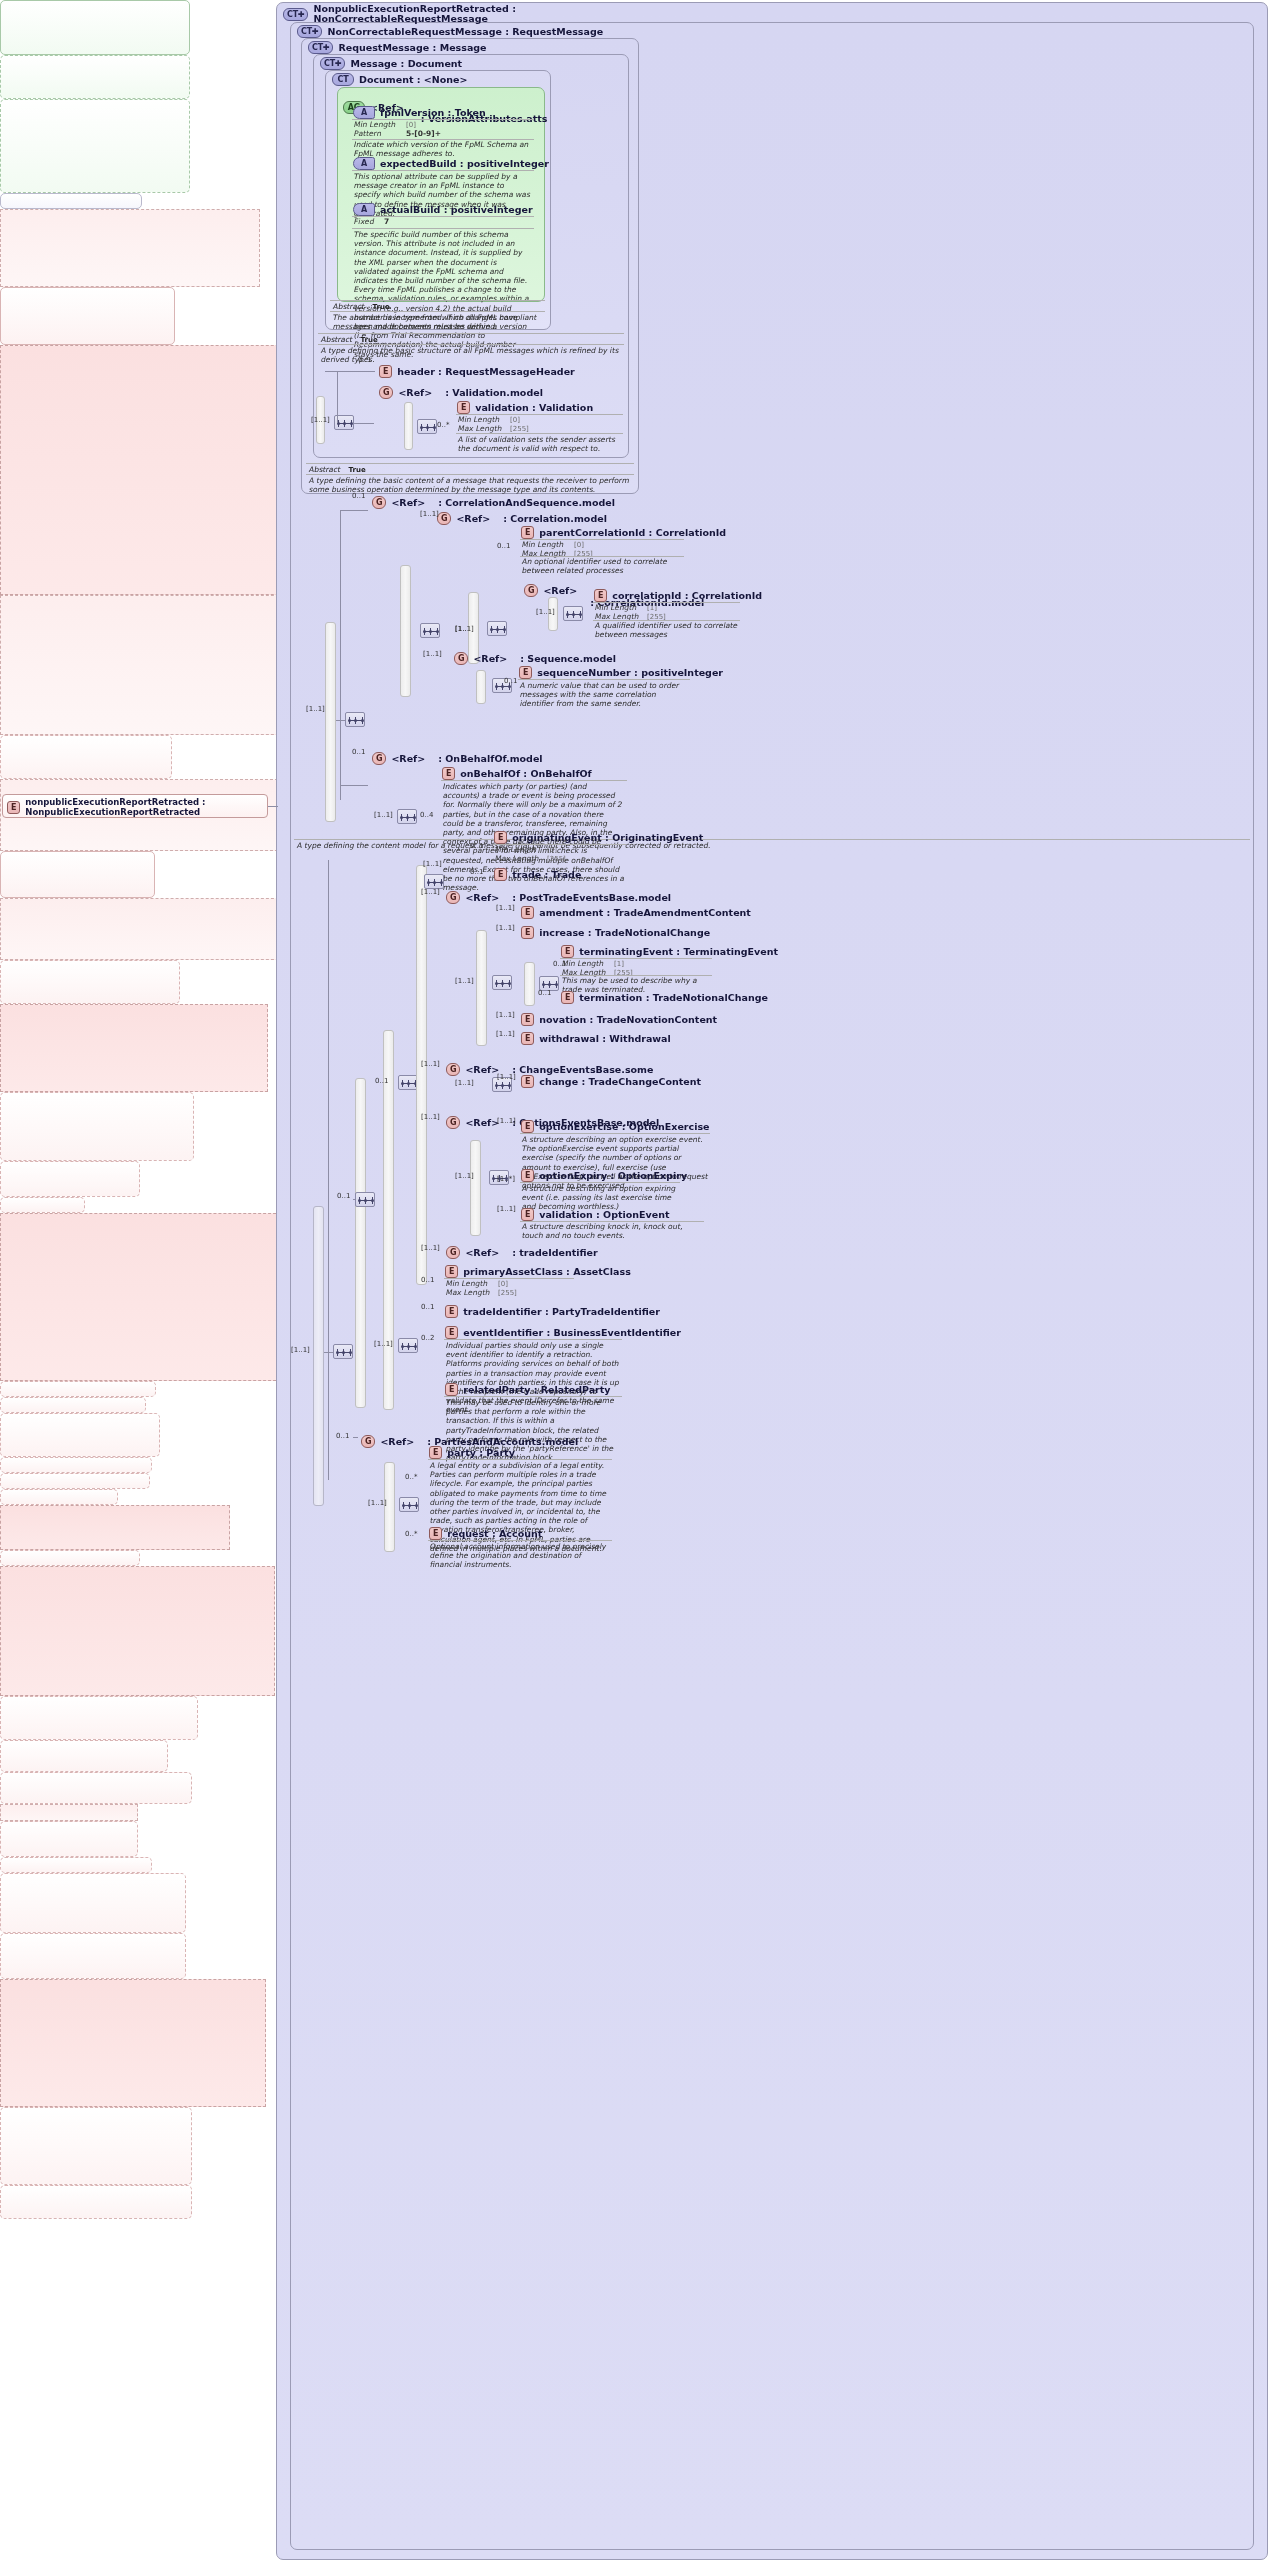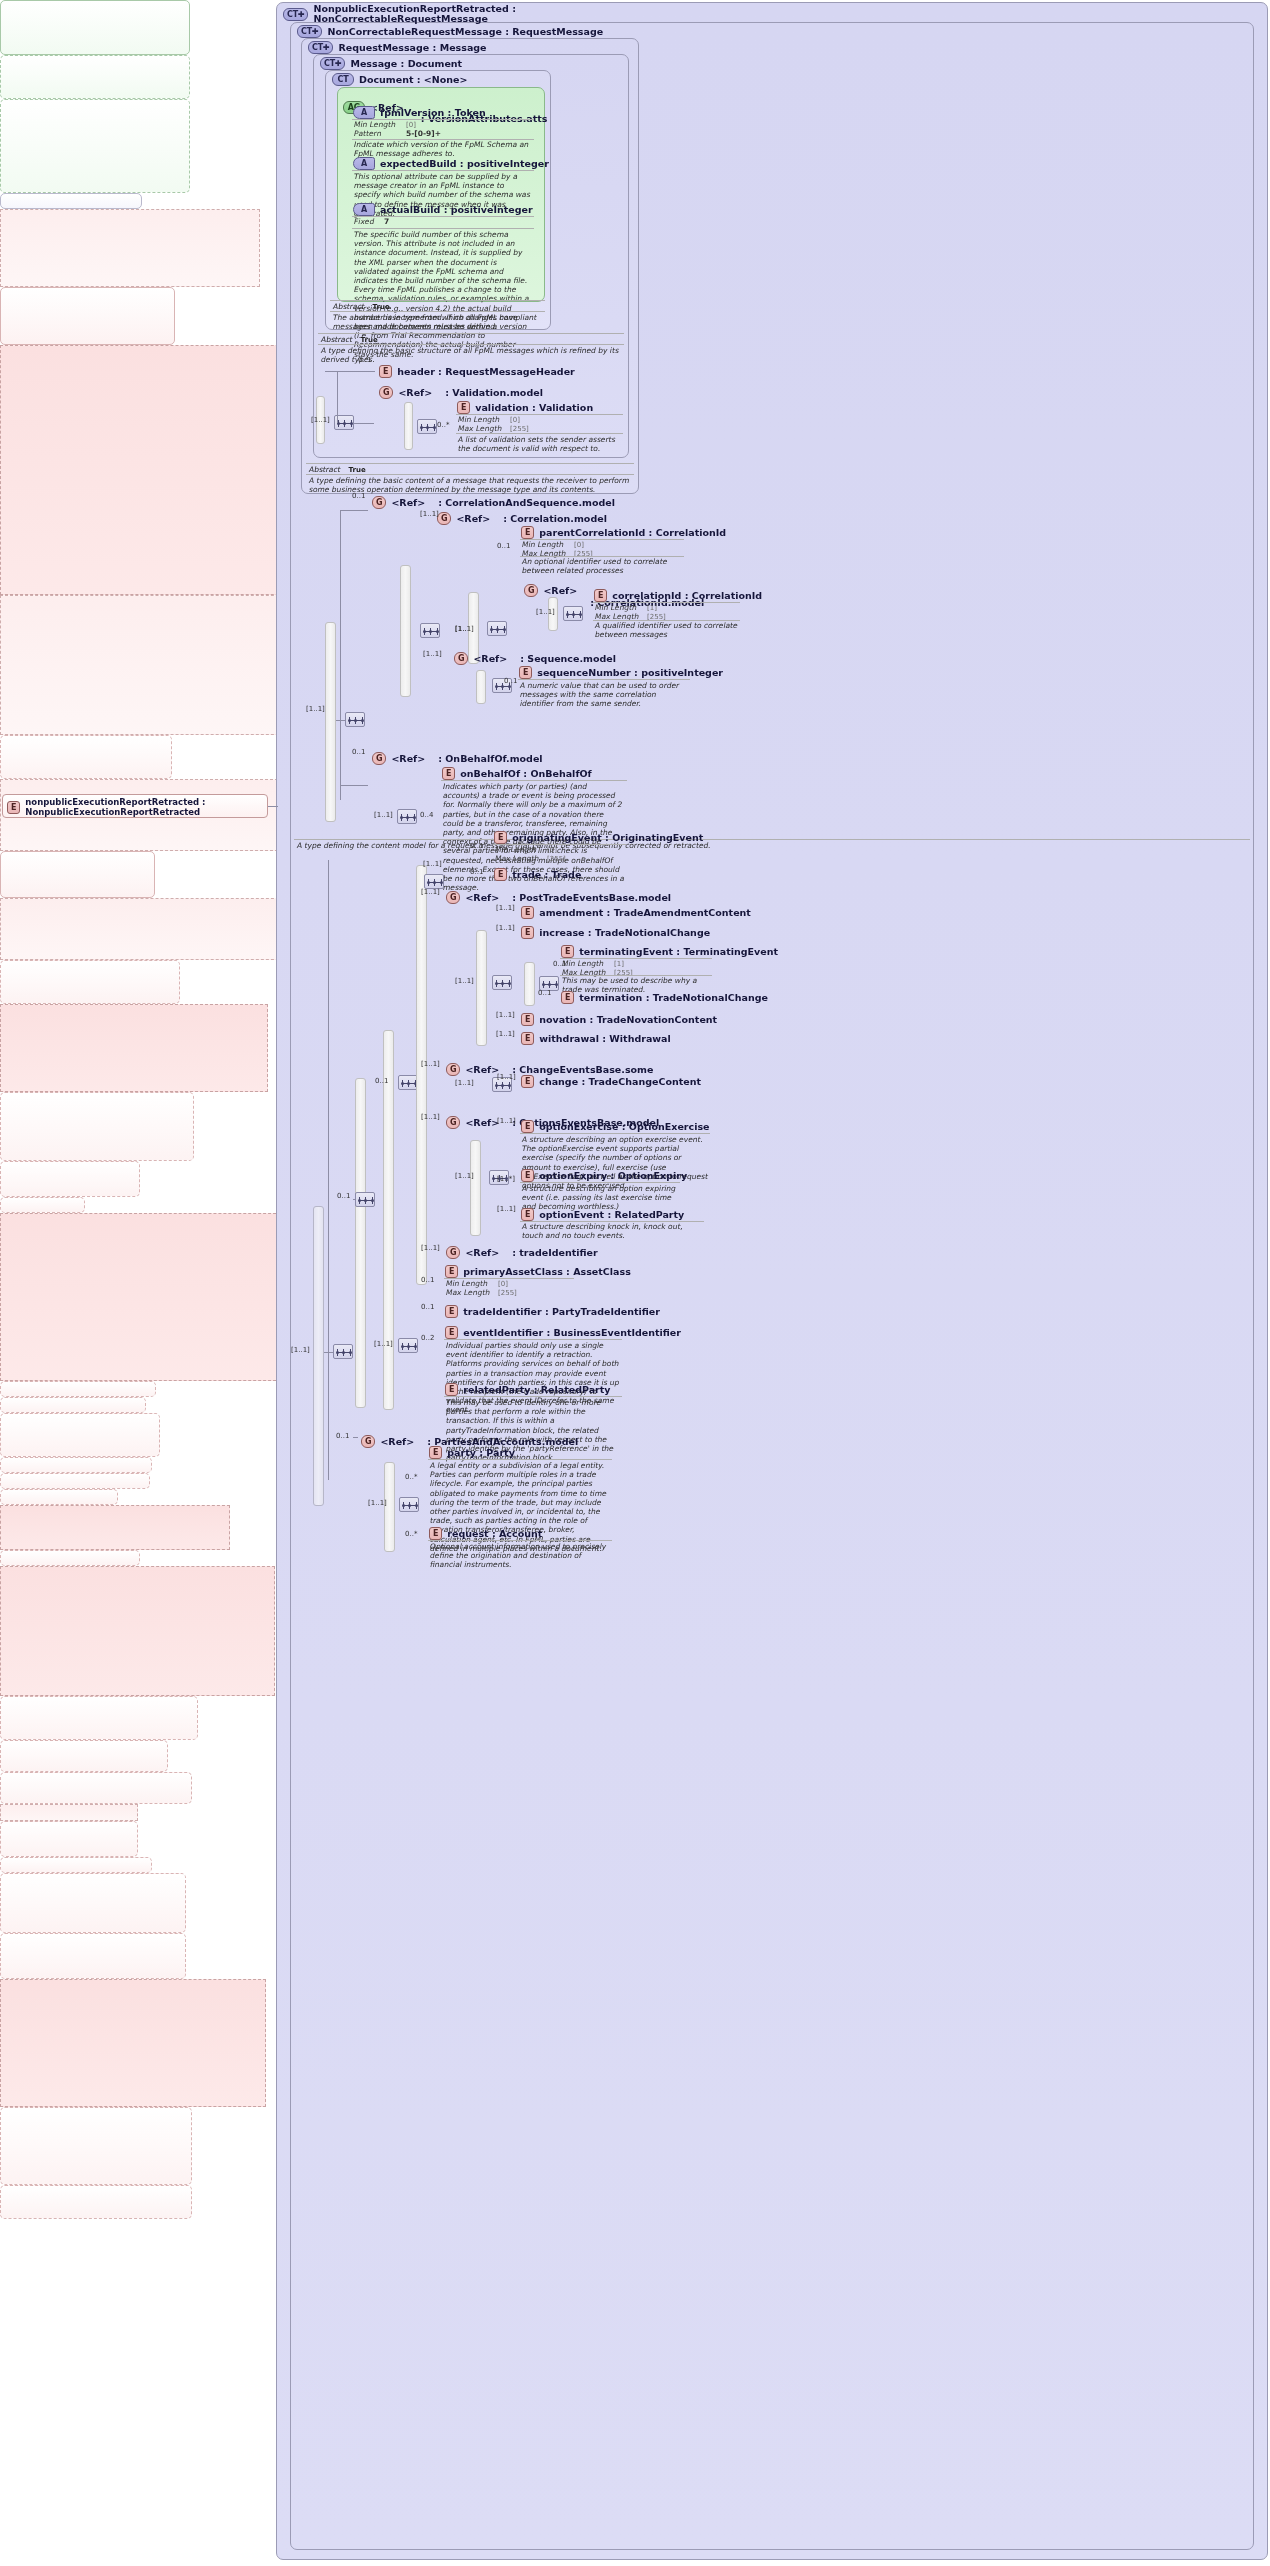--- a/index.html
+++ b/index.html
@@ -574,21 +574,21 @@
     <span class="tag e">E</span>
     <span class="lbl">optionExpiry : OptionExpiry</span>
   </div>
   <div class="rule" style="left:520px; top:1182px; width:160px;"></div>
   <div class="doc" style="left:522px; top:1184px; width:156px;">A structure describing an option expiring event (i.e. passing its last exercise time and becoming worthless.)</div>
   <div class="card" style="left:497px; top:1175px;">[1..*]</div>
 
   <div class="elbD" style="left:516px; top:1205px; width:192px; height:32px;"></div>
   <div class="hdr" style="left:521px; top:1208px;">
     <span class="tag e">E</span>
-    <span class="lbl">optionEvent : RelatedParty</span>
+    <span class="lbl">validation : OptionEvent</span>
   </div>
   <div class="rule" style="left:520px; top:1221px; width:184px;"></div>
   <div class="doc" style="left:522px; top:1222px; width:180px;">A structure describing knock in, knock out, touch and no touch events.</div>
   <div class="card" style="left:497px; top:1205px;">[1..1]</div>
 
   <div class="grpS" style="left:440px; top:1244px; width:138px; height:17px;"></div>
   <div class="hdr" style="left:446px; top:1246px;">
     <span class="tag gg">G</span>
     <span class="lbl">&lt;Ref&gt;</span>
     <span class="lbl" style="margin-left:8px;">: tradeIdentifier</span>

